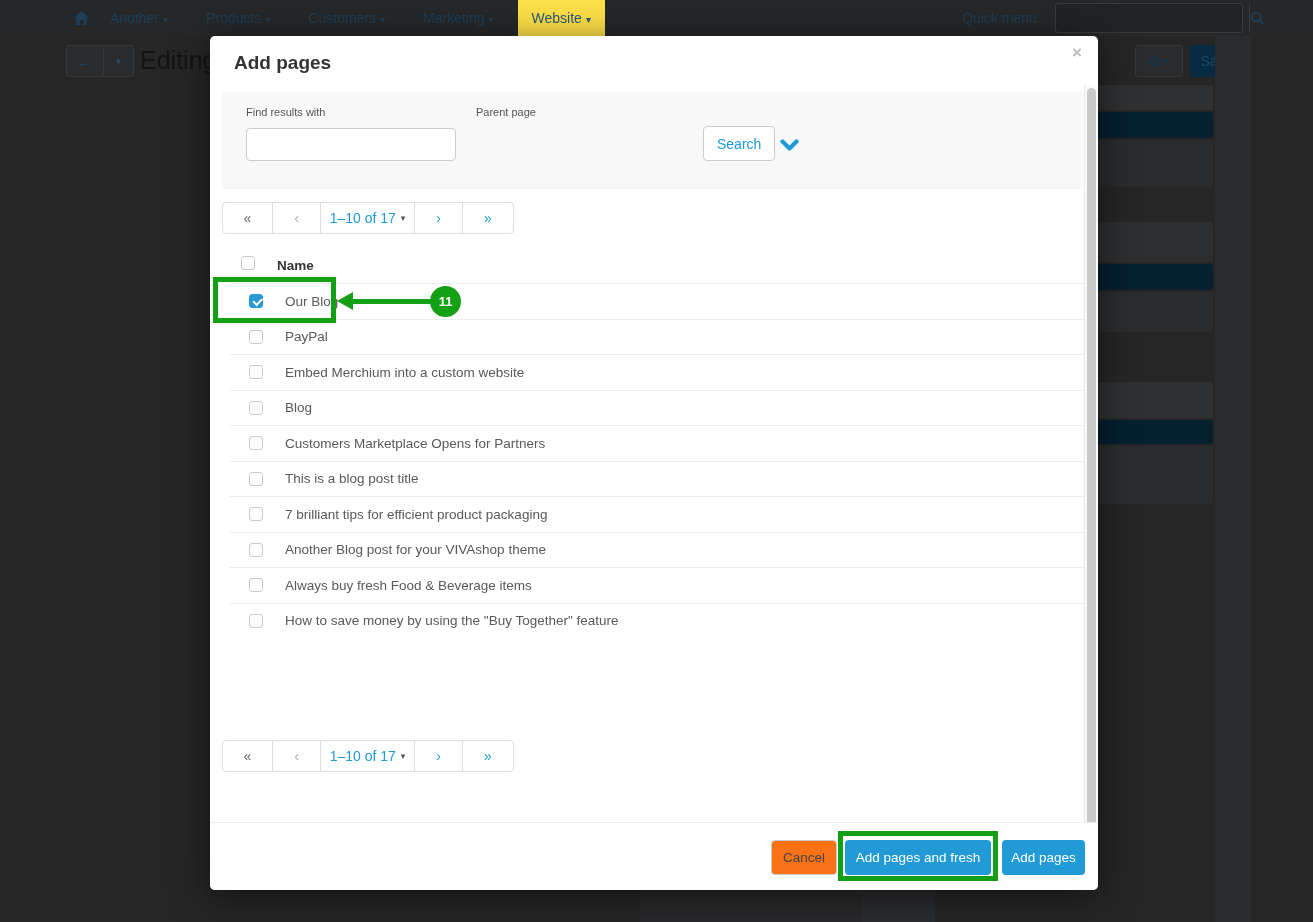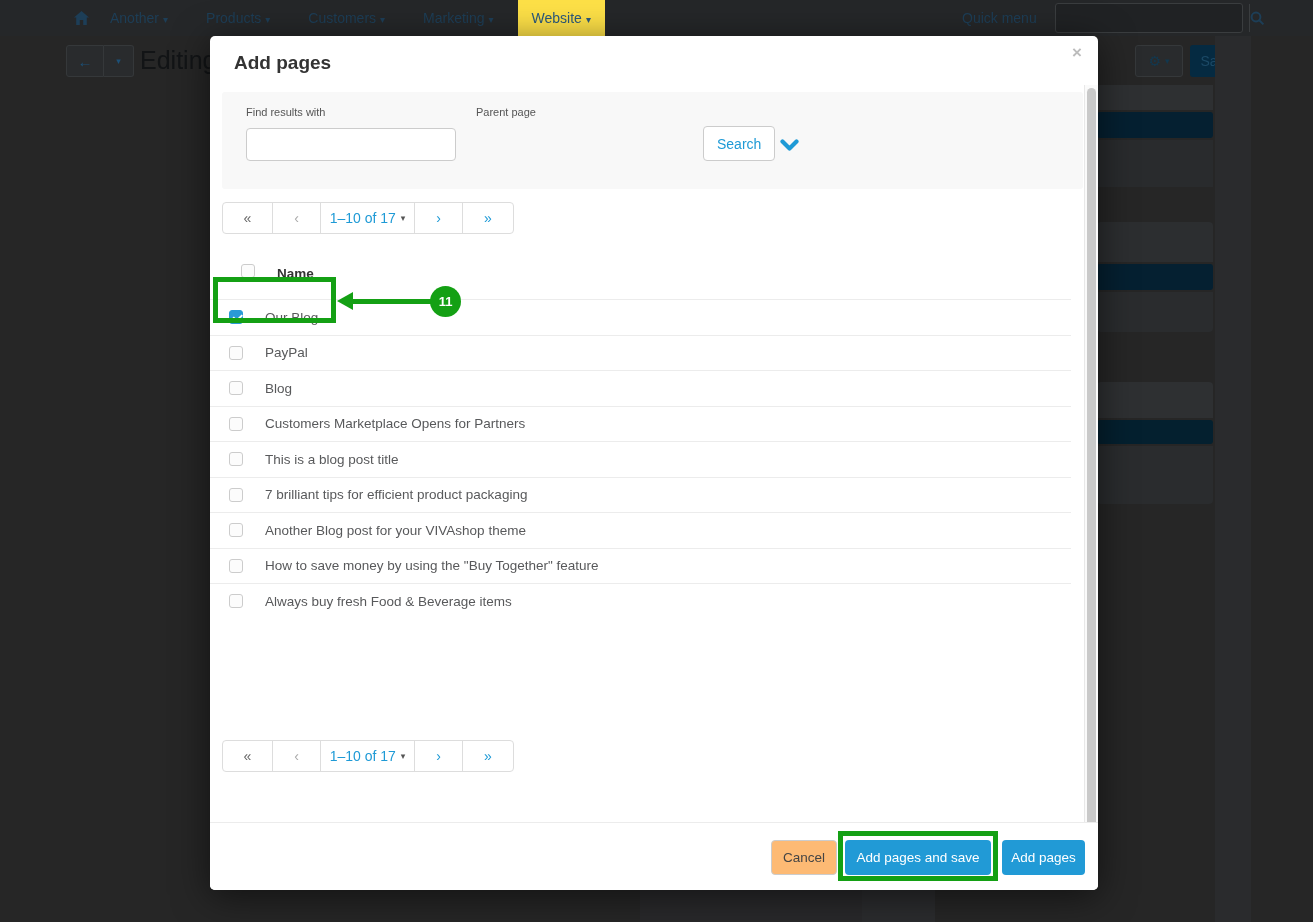--- a/index.html
+++ b/index.html
@@ -48,35 +48,35 @@
   .pager { position:absolute; left:12px; display:flex; height:32px; background:#fff; border:1px solid #ddd; border-radius:4px; overflow:hidden; }
   .pg-cell { display:flex; align-items:center; justify-content:center; border-right:1px solid #ddd; cursor:pointer; font-size:14px; }
   .pg-cell:last-child { border-right:none; }
   .pg-first,.pg-last { width:50px; }
   .pg-prev,.pg-next { width:48px; }
   .pg-first { color:#666; } .pg-prev { color:#aaa; }
   .pg-next,.pg-last { color:#1e9ad6; }
   .pg-range { width:94px; color:#1e9ad6; gap:5px; }
   .pg-range .caret { color:#555; font-size:9px; }
 
-  .thead { position:absolute; left:12px; top:222px; width:861px; height:33px; }
+  .thead { position:absolute; left:12px; top:214px; width:861px; height:33px; }
   .thead .name-h { position:absolute; left:55px; top:8px; font-size:13.5px; font-weight:bold; color:#333; }
   .cb { position:relative; width:14px; height:14px; border:1px solid #ccc; border-radius:3px; background:#fcfcfc; display:inline-block; cursor:pointer; flex:0 0 14px; }
   .cb.checked { background:#2a9ad6; border-color:#2a9ad6; }
   .cb.checked::after { content:""; position:absolute; left:2.5px; top:3px; width:7px; height:3.5px; border-left:2px solid #fff; border-bottom:2px solid #fff; transform:rotate(-45deg); }
   .thead .cb { position:absolute; left:19px; top:6px; }
 
-  .tbody { position:absolute; left:0; top:247px; width:861px;margin-top:16px; }
+  .tbody { position:absolute; left:20px; top:247px; width:861px; }
   .trow { position:relative; height:35.5px; display:flex; align-items:center; border-top:1px solid #ececec; cursor:pointer; }
   .trow .cb { margin-left:19px; }
   .trow .rname { margin-left:22px; font-size:13.5px; color:#58595b; }
 
   .modal-footer { position:absolute; left:0; bottom:0; width:888px; height:68px; border-top:1px solid #ececec; background:#fff; border-radius:0 0 5px 5px; }
   .btn { height:35px; border-radius:4px; font-size:13.5px; display:flex; align-items:center; justify-content:center; cursor:pointer; border:none; }
-  .btn.ghost { background:#fdba74; border:1px solid #ccc; color:#444; }
+  .btn.ghost { background:#f97316; border:1px solid #ccc; color:#444; }
   .btn.blue { background:#219ad6; color:#fff; }
   .cancel-btn { position:absolute; left:561px; top:17px; width:66px; }
   .addclose-btn { position:absolute; left:635px; top:17px; width:146px; }
   .addpages-btn { position:absolute; left:792px; top:17px; width:83px; }
 
   
   .m-scroll-track { position:absolute; right:0; top:49px; width:14px; height:781px; background:#fafafa; border-left:1px solid #e8e8e8; }
   .m-scroll-thumb { position:absolute; left:2px; top:3px; width:9px; height:744px; background:#c9c9c9; border-radius:5px; cursor:pointer; }
 
   
@@ -179,66 +179,70 @@
       <div class="trow">
           <span class="cb checked"></span>
           <span class="rname">Our Blog</span>
         </div>
       <div class="trow">
           <span class="cb"></span>
           <span class="rname">PayPal</span>
         </div>
       <div class="trow">
           <span class="cb"></span>
+          <span class="rname">Embed Merchium into a custom website</span>
+        </div>
+      <div class="trow">
+          <span class="cb"></span>
           <span class="rname">Blog</span>
         </div>
       <div class="trow">
           <span class="cb"></span>
           <span class="rname">Customers Marketplace Opens for Partners</span>
         </div>
       <div class="trow">
           <span class="cb"></span>
           <span class="rname">This is a blog post title</span>
         </div>
       <div class="trow">
           <span class="cb"></span>
           <span class="rname">7 brilliant tips for efficient product packaging</span>
         </div>
       <div class="trow">
           <span class="cb"></span>
           <span class="rname">Another Blog post for your VIVAshop theme</span>
         </div>
       <div class="trow">
           <span class="cb"></span>
+          <span class="rname">Always buy fresh Food &amp; Beverage items</span>
+        </div>
+      <div class="trow">
+          <span class="cb"></span>
           <span class="rname">How to save money by using the "Buy Together" feature</span>
-        </div>
-      <div class="trow">
-          <span class="cb"></span>
-          <span class="rname">Always buy fresh Food &amp; Beverage items</span>
         </div>
     </div>
 
     <div class="pager" style="top:704px;">
       <div class="pg-cell pg-first">«</div>
       <div class="pg-cell pg-prev">‹</div>
       <div class="pg-cell pg-range">
           <span>1–10 of 17</span>
           <span class="caret">▾</span>
         </div>
       <div class="pg-cell pg-next">›</div>
       <div class="pg-cell pg-last">»</div>
     </div>
 
     <div class="m-scroll-track">
       <div class="m-scroll-thumb"></div>
     </div>
 
     <div class="modal-footer">
       <button class="btn ghost cancel-btn">Cancel</button>
-      <button class="btn blue addclose-btn">Add pages and save</button>
+      <button class="btn blue addclose-btn">Add pages and fresh</button>
       <button class="btn blue addpages-btn">Add pages</button>
     </div>
   </div>
 
   <div class="anno hl-box hl-row"></div>
   <div class="anno arrow-line"></div>
   <div class="anno arrow-head"></div>
   <div class="anno step-circle">11</div>
   <div class="anno hl-box hl-btn"></div>
 

